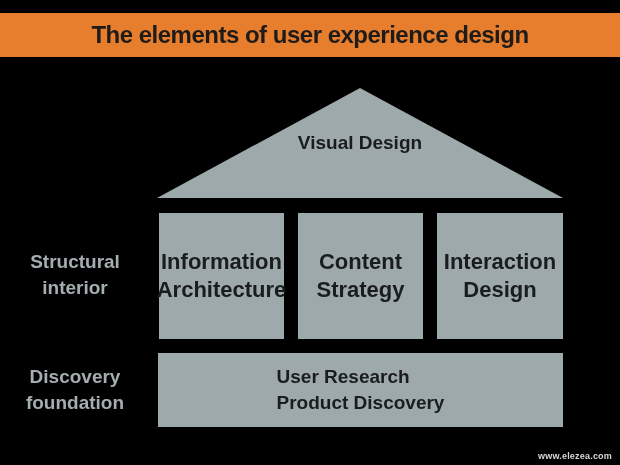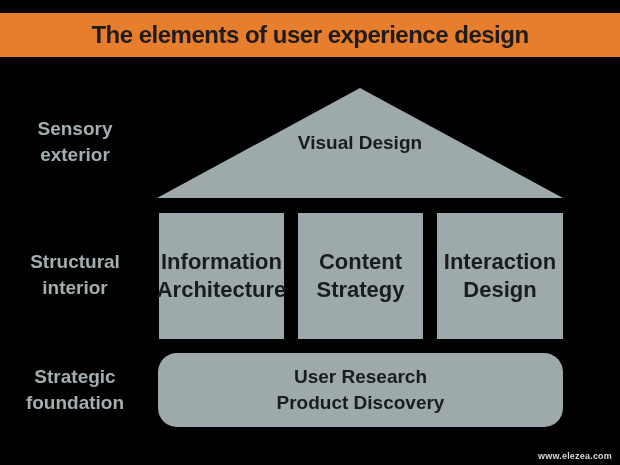--- a/index.html
+++ b/index.html
@@ -91,54 +91,50 @@
   .foundation {
     position: absolute;
     left: 158px;
     top: 353px;
     width: 405px;
     height: 74px;
     background: #9DA9AB;
     display: flex;
     align-items: center;
     justify-content: center;
-    text-align: center;
     color: #1A1D1E;
     font-size: 19px;
     font-weight: bold;
     line-height: 26px;
     white-space: pre-line;
-    border-radius: 19px;
   }
   .watermark {
     position: absolute;
     right: 8px;
     bottom: 4px;
     color: #D8D8D8;
     font-size: 9px;
     font-weight: bold;
     letter-spacing: 0.2px;
   }
 </style>
 </head>
 <body>
 
 <div id="slide">
 
   <div class="banner">
     <div class="banner-title">The elements of user experience design</div>
   </div>
 
-  <div class="row-label sensory">Sensory
-exterior</div>
 
   <div class="row-label structural">Structural
 interior</div>
 
-  <div class="row-label strategic">Strategic
+  <div class="row-label strategic">Discovery
 foundation</div>
 
   <svg class="roof" viewBox="0 0 406 110" aria-hidden="true">
     <polygon points="203,0 406,110 0,110" fill="#9DA9AB"></polygon>
   </svg>
   <div class="roof-label">Visual Design</div>
 
   <div class="room room-1">Information
 Architecture</div>
 

